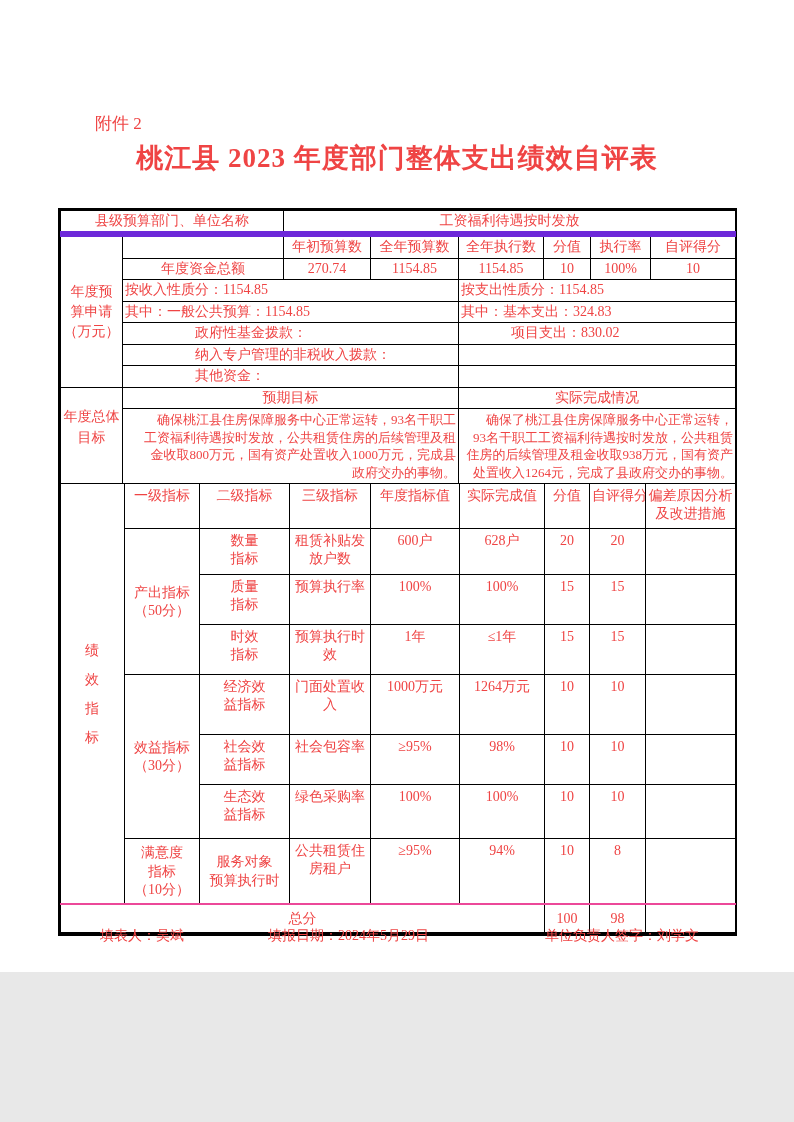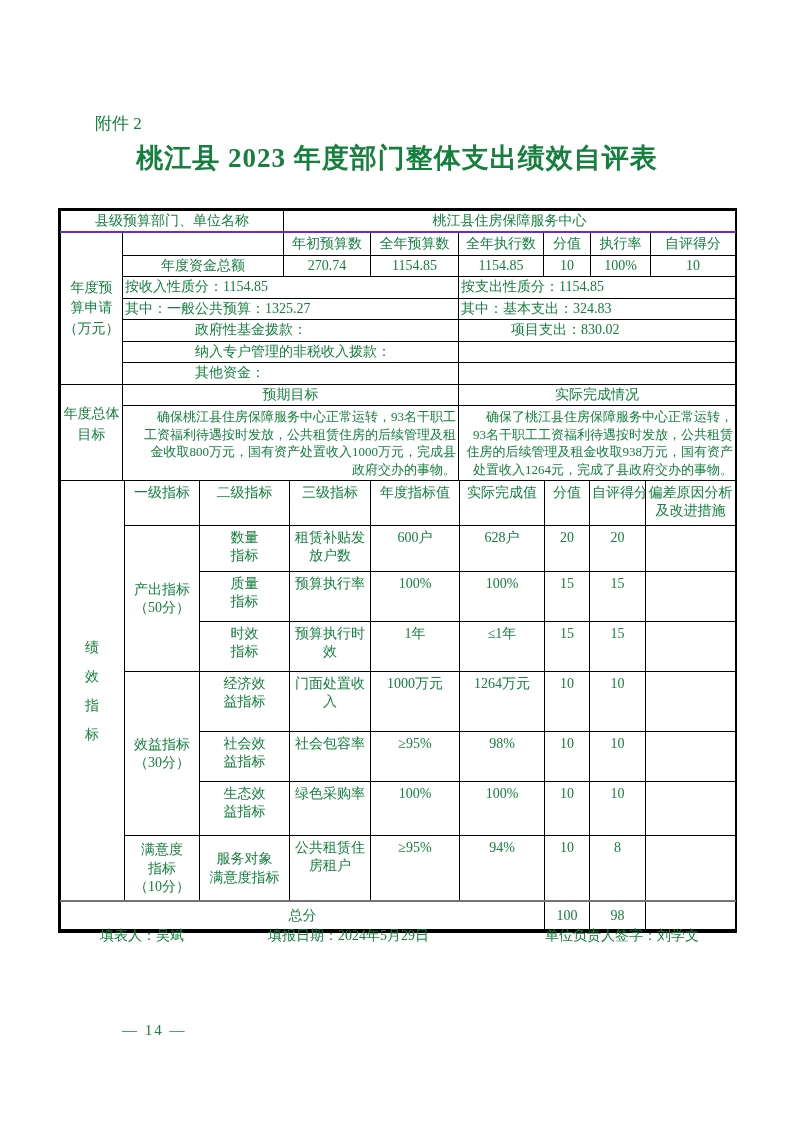--- a/index.html
+++ b/index.html
@@ -1,38 +1,38 @@
 <!DOCTYPE html>
 <html><head>
 <meta charset="utf-8">
 <style>
   * { margin:0; padding:0; box-sizing:border-box; }
   html,body { background:#e8e8e8; }
   .page {
-    position:relative; width:794px; height:1122px; margin:0 auto;
-    background:#ffffff; color:#15803d;
+    position:relative; width:794px; height:972px; margin:0 auto;
+    background:#ffffff; color:#ef4444;
     font-family:"Liberation Serif","DejaVu Serif",serif;
   }
   .attachment { position:absolute; left:95px; top:112px; font-size:17px; }
   .doc-title {
     position:absolute; left:0; top:140px; width:100%;
     text-align:center; font-size:27px; font-weight:bold; letter-spacing:1px;
   }
   .table-wrap {
     position:absolute; left:58px; top:208px; width:679px;
     border:2px solid #000; border-bottom:3px solid #000;
   }
   table { border-collapse:collapse; table-layout:fixed; width:675px; }
   td {
     border:1px solid #000; font-size:14px; line-height:1.32;
     text-align:center; vertical-align:middle; padding:1px 2px;
     white-space:pre; overflow:hidden;
   }
   
-  .t1 .r1 td { border-bottom:2px solid #6d28d9; height:21px; }
+  .t1 .r1 td { border-bottom:6px solid #6d28d9; height:21px; }
   .t1 .hdr td { height:23px; }
   .t1 .num td { height:20px; }
   .t1 .det td { height:20px; text-align:left; }
   .t1 .det.last td { height:15px; }
   .t1 td.ind1 { padding-left:72px; }
   .t1 td.ind2 { padding-left:52px; }
   .t1 td.side { text-align:center; padding:0; line-height:1.45; }
   .t1 .goalhdr td { height:21px; }
   .t1 td.goaltxt {
     height:71px; font-size:13px; line-height:17.6px;
@@ -46,21 +46,21 @@
   .t2 td.grp { vertical-align:middle; }
   .t2 td.vside { vertical-align:middle; line-height:29px; letter-spacing:1px; }
   .t2 .ri1 td { height:46px; }
   .t2 .ri2 td { height:50px; }
   .t2 .ri3 td { height:50px; }
   .t2 .ri4 td { height:60px; }
   .t2 .ri5 td { height:50px; }
   .t2 .ri6 td { height:54px; }
   .t2 .ri7 td { height:66px; }
   .t2 .totalrow td {
-    border-top:2px solid #737373; height:28px; vertical-align:middle;
+    border-top:2px solid #ec4899; height:28px; vertical-align:middle;
   }
   .sign-line { position:absolute; top:927px; left:0; width:794px; font-size:14px; }
   .sign-line span { position:absolute; white-space:nowrap; }
   .sign-preparer { left:100px; }
   .sign-date { left:268px; }
   .sign-leader { left:545px; }
   .page-number { position:absolute; top:1022px; left:122px; font-size:15px; letter-spacing:2px; }
 </style>
 </head>
 <body>
@@ -79,21 +79,21 @@
           <col style="width:87px">
           <col style="width:88px">
         <col style="width:85px">
           <col style="width:47px">
           <col style="width:60px">
           <col style="width:85px">
       </colgroup>
       <tbody>
           <tr class="r1">
         <td colspan="2">县级预算部门、单位名称</td>
-        <td colspan="6">桃江县住房保障服务中心</td>
+        <td colspan="6">工资福利待遇按时发放</td>
       </tr>
       <tr class="hdr">
         <td rowspan="7" class="side">年度预
 算申请
 （万元）</td>
         <td></td>
         <td>年初预算数</td>
         <td>全年预算数</td>
         <td>全年执行数</td>
         <td>分值</td>
@@ -107,21 +107,21 @@
         <td>1154.85</td>
         <td>10</td>
         <td>100%</td>
         <td>10</td>
       </tr>
       <tr class="det">
         <td colspan="3">按收入性质分：1154.85</td>
         <td colspan="4">按支出性质分：1154.85</td>
       </tr>
       <tr class="det">
-        <td colspan="3">其中：一般公共预算：1325.27</td>
+        <td colspan="3">其中：一般公共预算：1154.85</td>
         <td colspan="4">其中：基本支出：324.83</td>
       </tr>
       <tr class="det">
         <td colspan="3" class="ind1">政府性基金拨款：</td>
         <td colspan="4" class="ind2">项目支出：830.02</td>
       </tr>
       <tr class="det">
         <td colspan="3" class="ind1">纳入专户管理的非税收入拨款：</td>
         <td colspan="4"></td>
       </tr>
@@ -241,21 +241,21 @@
         <td>100%</td>
         <td>10</td>
         <td>10</td>
         <td></td>
       </tr>
       <tr class="ri7">
         <td class="grp">满意度
 指标
 （10分）</td>
         <td class="grp">服务对象
-满意度指标</td>
+预算执行时</td>
         <td>公共租赁住
 房租户</td>
         <td>≥95%</td>
         <td>94%</td>
         <td>10</td>
         <td>8</td>
         <td></td>
       </tr>
       <tr class="totalrow">
         <td colspan="6">总分</td>

